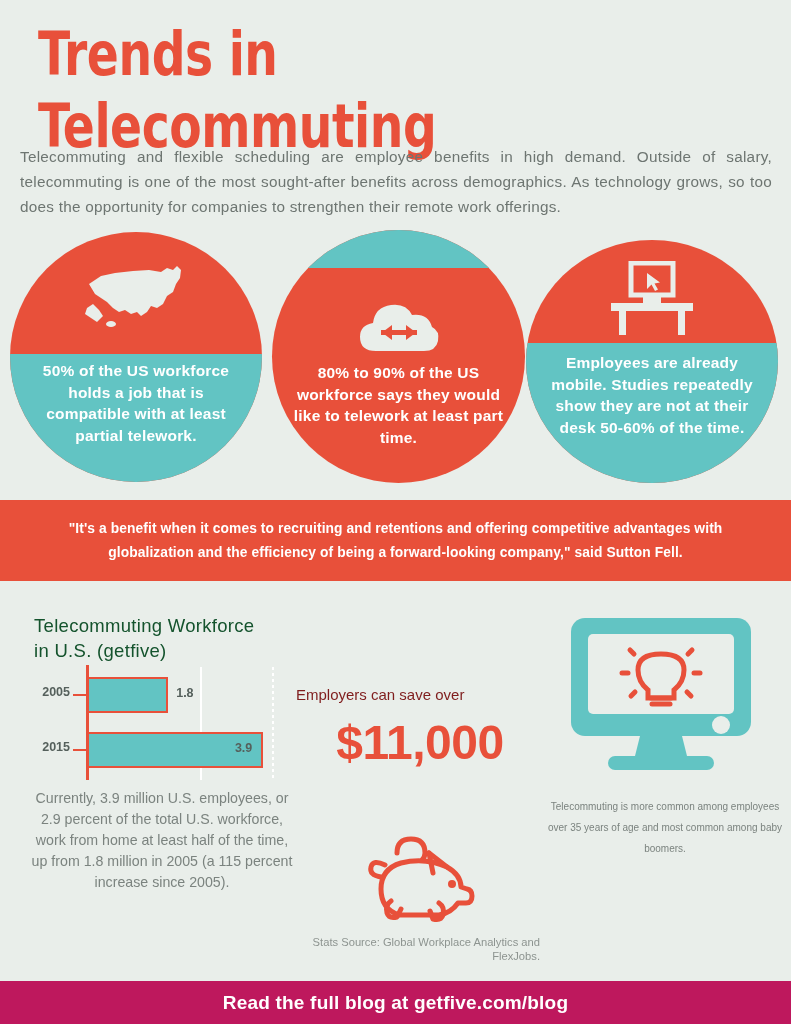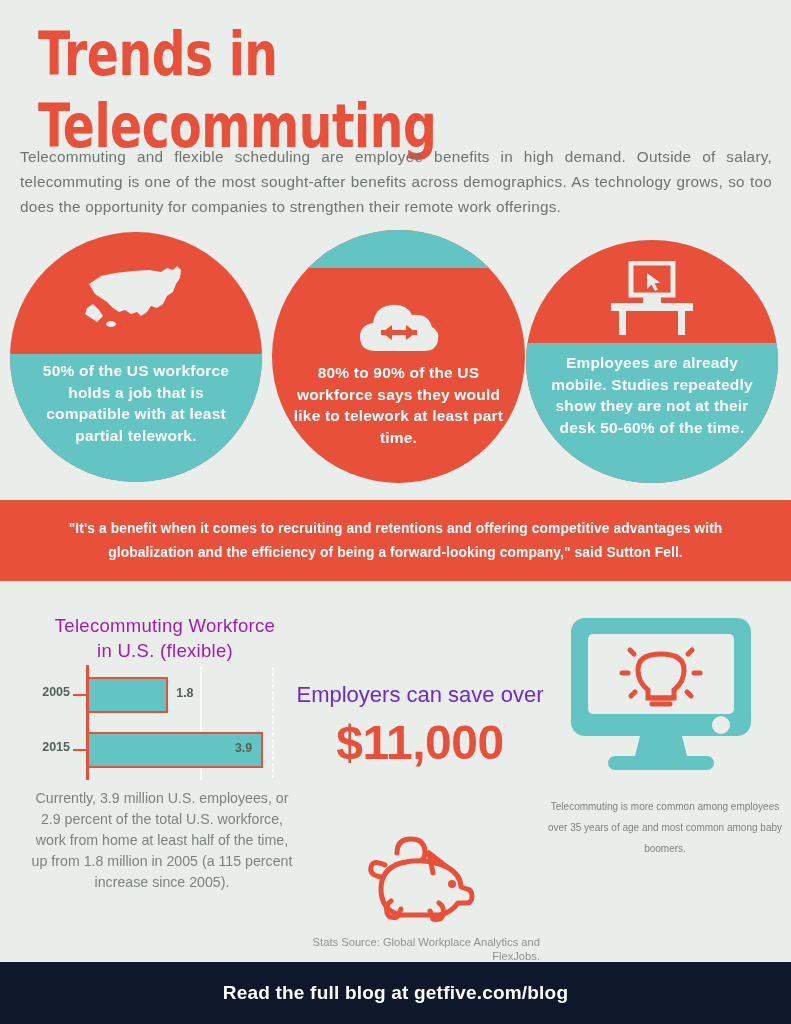--- a/index.html
+++ b/index.html
@@ -105,22 +105,21 @@
     line-height: 24px;
     font-weight: bold;
     letter-spacing: 0.1px;
   }
 
   
   .chart-title {
     position: absolute;
     left: 34px; top: 613px;
     width: 262px;
-    text-align: center;
-    color: #a21caf;
+    color: #14532d;
     font-size: 18.5px;
     line-height: 25px;
     letter-spacing: 0.3px;
   }
   .chart-area {
     position: absolute;
     left: 30px; top: 665px;
     width: 260px; height: 115px;
   }
   .axis-line {
@@ -180,23 +179,22 @@
     color: #7b837f;
     font-size: 14.2px;
     line-height: 21px;
   }
 
   
   .mid-top {
     position: absolute;
     left: 296px; top: 683px;
     width: 248px;
-    text-align: center;
-    color: #6d28d9;
-    font-size: 22px;
+    color: #7f1d1d;
+    font-size: 15px;
     line-height: 24px;
   }
   .mid-big {
     position: absolute;
     left: 296px; top: 716px;
     width: 248px;
     text-align: center;
     color: #e8503a;
     font-size: 48px;
     line-height: 54px;
@@ -240,22 +238,22 @@
     text-align: center;
     color: #7b837f;
     font-size: 10px;
     line-height: 21px;
   }
 
   
   .footer {
     position: absolute;
     left: 0; bottom: 0;
-    width: 791px; height: 62px;
-    background: #0f172a;
+    width: 791px; height: 43px;
+    background: #be185d;
     display: flex; align-items: center; justify-content: center;
   }
   .footer-text {
     color: #ffffff;
     font-size: 19px;
     font-weight: 600;
     letter-spacing: 0.2px;
   }
 </style>
 </head>
@@ -307,21 +305,21 @@
     </div>
     <div class="ctext">Employees are already mobile. Studies repeatedly show they are not at their desk 50-60% of the time.</div>
   </div>
 
   <div class="quote-banner">
     <div class="quote-text">"It's a benefit when it comes to recruiting and retentions and offering competitive advantages with globalization and the efficiency of being a forward-looking company," said Sutton Fell.</div>
   </div>
 
   <div class="chart-title">
     <span>Telecommuting Workforce</span><br>
-    <span>in U.S. (flexible)</span>
+    <span>in U.S. (getfive)</span>
   </div>
 
   <div class="chart-area">
     <div class="gridline g1" style="left: 169.778px;"></div>
     <div class="gridline g2" style="left: 241.956px;"></div>
     <div class="axis-line"></div>
 
     <div class="bar-row r1">
       <div class="bar-label">2005</div>
       <div class="bar-tick"></div>

